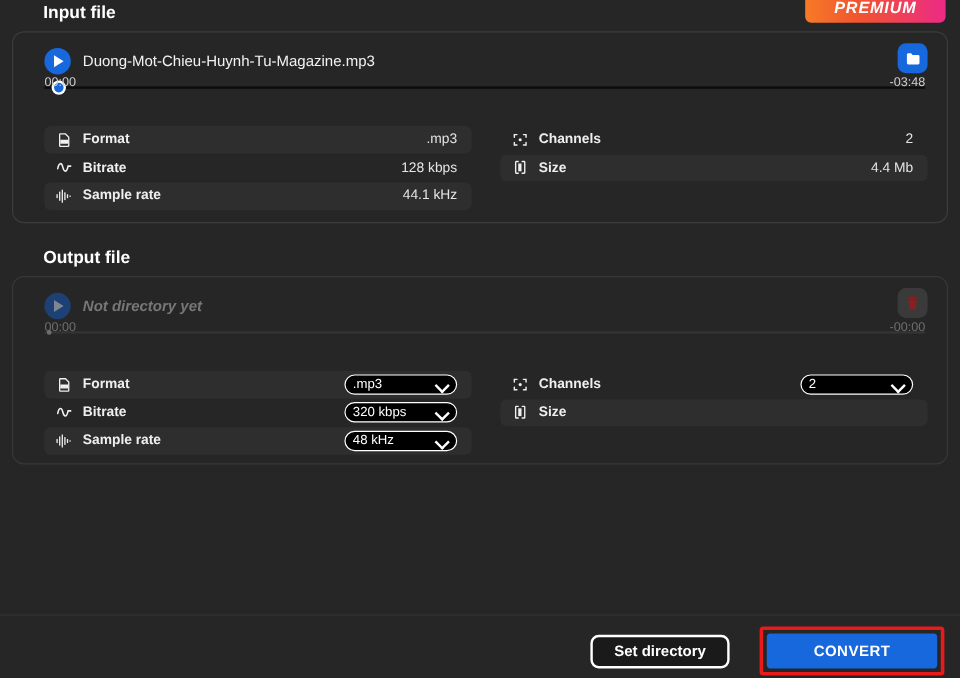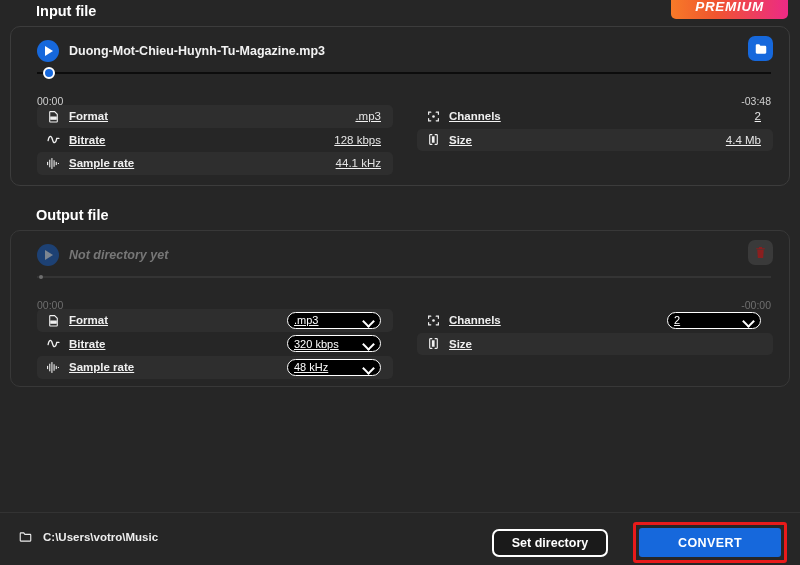--- a/index.html
+++ b/index.html
@@ -50,21 +50,21 @@
     background: #1668dc; display: flex; align-items: center;
     justify-content: center; flex: 0 0 auto;
   }
   .play-btn .tri {
     width: 0; height: 0; margin-left: 2px;
     border-left: 8px solid #ffffff;
     border-top: 5px solid transparent;
     border-bottom: 5px solid transparent;
   }
   .file-name {
-    margin-left: 10px; font-size: 12.5px; font-weight: bold;
+    margin-left: 10px; font-size: 12.5px; font-weight: normal;
     color: #f2f2f2; white-space: nowrap;
   }
   .file-name.placeholder {
     font-style: italic; font-weight: bold; color: #777777;
   }
   .dim .play-btn { background: #1b4a8e; opacity: .75; }
   .dim .play-btn .tri { border-left-color: #9aa6b5; }
 
   .corner-btn {
     position: absolute; right: 16px; top: 9px;
@@ -84,32 +84,32 @@
     position: absolute; left: 6px; top: 0px;
     width: 12px; height: 12px; border-radius: 50%;
     background: #1668dc; border: 2px solid #ffffff;
   }
   .seek-wrap.dim .seek-track { background: #343434; }
   .seek-wrap.dim .seek-knob {
     width: 4px; height: 4px; left: 2px; top: 4px;
     background: #6e6e6e; border: none;
   }
   .time-row {
-    position: absolute; left: 26px; right: 18px; top: 68px;
+    position: absolute; left: 26px; right: 18px; top: 36px;
     display: flex; justify-content: space-between;
     font-size: 10.5px; color: #cfcfcf;
   }
   .time-row.dim { color: #6e6e6e; }
 
   
   .cols { position: absolute; left: 26px; top: 78px; right: 16px; display: flex; gap: 24px; }
   .col { flex: 1 1 0; }
   .info-row {
     height: 22.5px; display: flex; align-items: center;
-    padding: 0 12px 0 8px; border-radius: 5px; margin-bottom: 1px; text-decoration: underline;
+    padding: 0 12px 0 8px; border-radius: 5px; margin-bottom: 1px;
   }
   .info-row.alt { background: #2e2e2e; }
   .info-row .ico { width: 16px; height: 16px; flex: 0 0 auto; display: flex;
                    align-items: center; justify-content: center; }
   .info-row .lbl {
     margin-left: 8px; font-size: 11.5px; font-weight: bold; color: #efefef;
   }
   .info-row .val {
     margin-left: auto; font-size: 11.5px; color: #e4e4e4;
   }
@@ -378,30 +378,20 @@
             </svg>
           </span>
           <span class="lbl">Size</span>
           <span class="val"></span>
         </div>
       </div>
     </div>
   </div>
 
   <div class="divider"></div>
-  <div class="bottom">
-    <div class="path-wrap">
-      <span>
-        <svg width="15" height="14" viewBox="0 0 24 24" fill="none" stroke="#ededed" stroke-width="1.9">
-          <path d="M3 6a1 1 0 0 1 1-1h5l2 2.5h9a1 1 0 0 1 1 1V18a1 1 0 0 1-1 1H4a1 1 0 0 1-1-1V6z"></path>
-        </svg>
-      </span>
-      <span class="plabel">C:\Users\votro\Music</span>
-    </div>
-  </div>
 
   <div class="btn-outline">
     <span>Set directory</span>
   </div>
 
   <div class="convert-highlight"></div>
   <div class="btn-primary">
     <span>CONVERT</span>
   </div>
 

